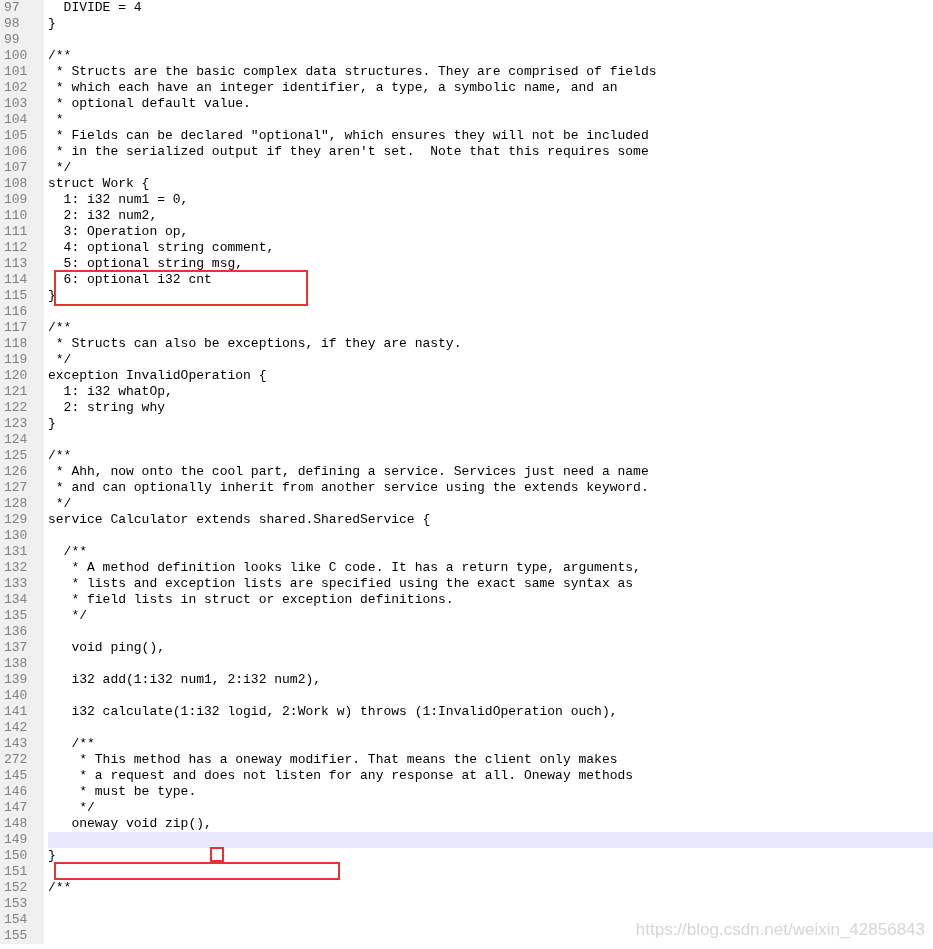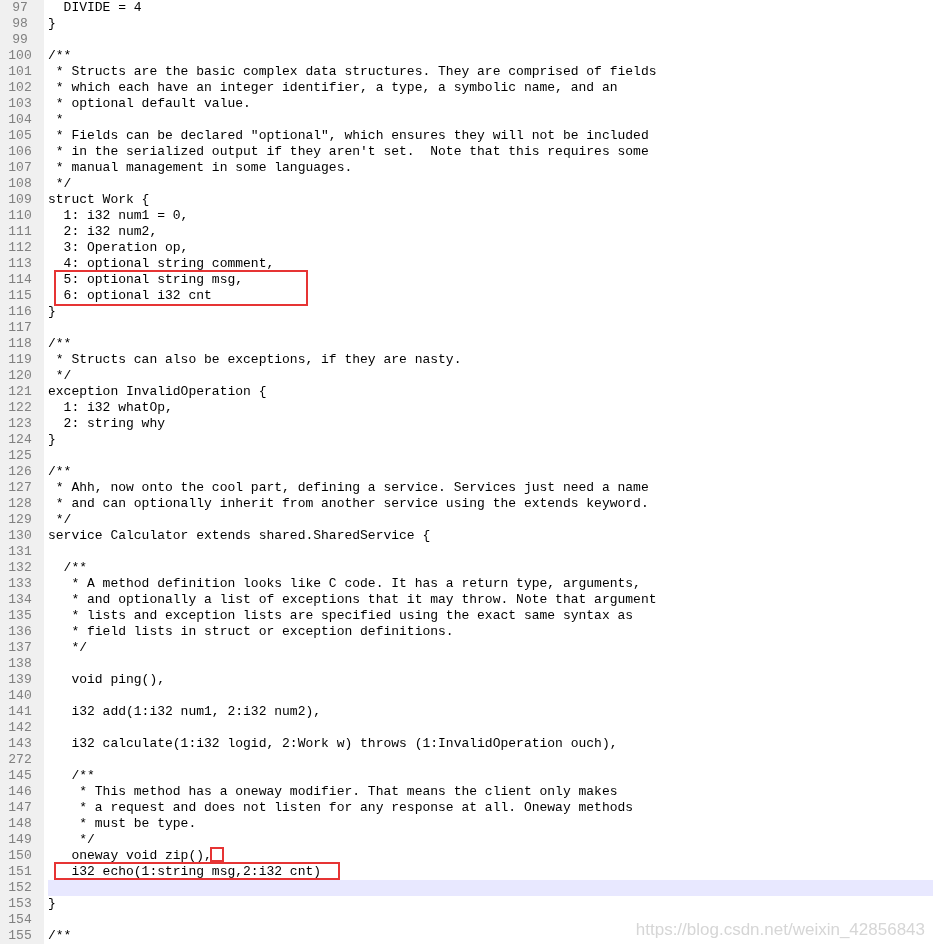--- a/index.html
+++ b/index.html
@@ -11,21 +11,21 @@
   width: 933px;
   position: relative;
 }
 .editor {
   display: flex;
   width: 100%;
 }
 .gutter {
   background: #f0f0f0;
   color: #808080;
-  text-align: center;
+  text-align: left;
   padding: 0 8px 0 4px;
   user-select: none;
   width: 44px;
   flex-shrink: 0;
 }
 .code {
   flex: 1;
   padding-left: 4px;
   position: relative;
 }
@@ -121,21 +121,20 @@
       <div class="line">  DIVIDE = 4</div>
       <div class="line">}</div>
       <div class="line"></div>
       <div class="line">/**</div>
       <div class="line"> * Structs are the basic complex data structures. They are comprised of fields</div>
       <div class="line"> * which each have an integer identifier, a type, a symbolic name, and an</div>
       <div class="line"> * optional default value.</div>
       <div class="line"> *</div>
       <div class="line"> * Fields can be declared "optional", which ensures they will not be included</div>
       <div class="line"> * in the serialized output if they aren't set.  Note that this requires some</div>
-      <div class="line"> * manual management in some languages.</div>
       <div class="line"> */</div>
       <div class="line">struct Work {</div>
       <div class="line">  1: i32 num1 = 0,</div>
       <div class="line">  2: i32 num2,</div>
       <div class="line">  3: Operation op,</div>
       <div class="line">  4: optional string comment,</div>
       <div class="line">  5: optional string msg,</div>
       <div class="line">  6: optional i32 cnt</div>
       <div class="line">}</div>
       <div class="line"></div>
@@ -148,38 +147,36 @@
       <div class="line">}</div>
       <div class="line"></div>
       <div class="line">/**</div>
       <div class="line"> * Ahh, now onto the cool part, defining a service. Services just need a name</div>
       <div class="line"> * and can optionally inherit from another service using the extends keyword.</div>
       <div class="line"> */</div>
       <div class="line">service Calculator extends shared.SharedService {</div>
       <div class="line"></div>
       <div class="line">  /**</div>
       <div class="line">   * A method definition looks like C code. It has a return type, arguments,</div>
-      <div class="line">   * and optionally a list of exceptions that it may throw. Note that argument</div>
       <div class="line">   * lists and exception lists are specified using the exact same syntax as</div>
       <div class="line">   * field lists in struct or exception definitions.</div>
       <div class="line">   */</div>
       <div class="line"></div>
       <div class="line">   void ping(),</div>
       <div class="line"></div>
       <div class="line">   i32 add(1:i32 num1, 2:i32 num2),</div>
       <div class="line"></div>
       <div class="line">   i32 calculate(1:i32 logid, 2:Work w) throws (1:InvalidOperation ouch),</div>
       <div class="line"></div>
       <div class="line">   /**</div>
       <div class="line">    * This method has a oneway modifier. That means the client only makes</div>
       <div class="line">    * a request and does not listen for any response at all. Oneway methods</div>
       <div class="line">    * must be type.</div>
       <div class="line">    */</div>
       <div class="line">   oneway void zip(),</div>
-      <div class="line">   i32 echo(1:string msg,2:i32 cnt)</div>
       <div class="line current-line"></div>
       <div class="line">}</div>
       <div class="line"></div>
       <div class="line">/**</div>
     </div>
 </div>
 
 <div class="watermark">https://blog.csdn.net/weixin_42856843</div>
 
 <div class="redbox" style="top: 270px; left: 54px; width: 254px; height: 36px;"></div>

